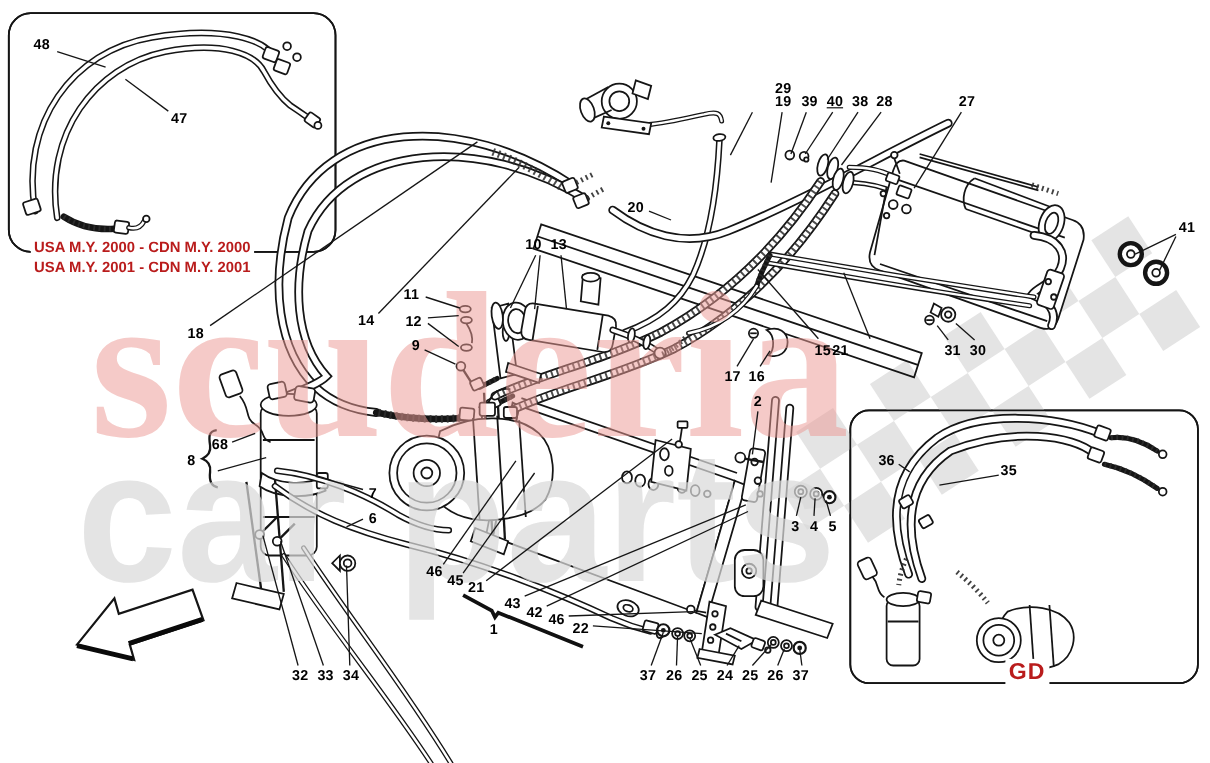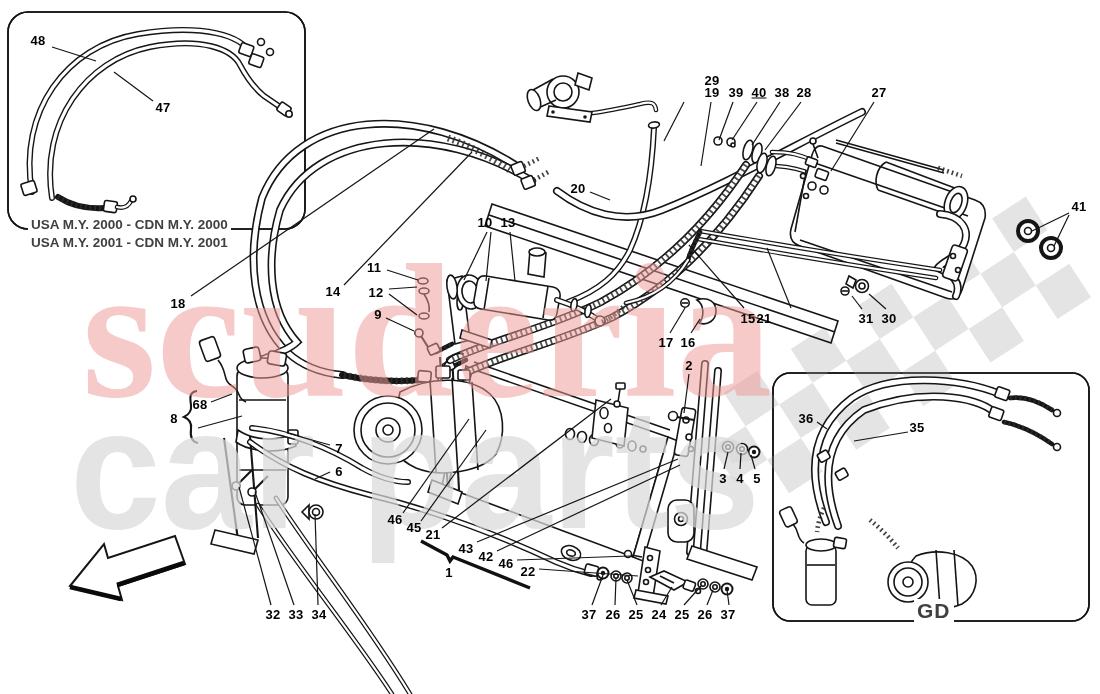--- a/index.html
+++ b/index.html
@@ -14,21 +14,21 @@
   .t8{stroke:#151515;stroke-width:8;fill:none;stroke-linecap:round;}
   .t8i{stroke:#fff;stroke-width:4.8;fill:none;stroke-linecap:round;}
   .t6{stroke:#151515;stroke-width:6;fill:none;stroke-linecap:round;}
   .t6i{stroke:#fff;stroke-width:3.2;fill:none;stroke-linecap:round;}
   .t5{stroke:#151515;stroke-width:4.6;fill:none;stroke-linecap:round;}
   .t5i{stroke:#fff;stroke-width:2.2;fill:none;stroke-linecap:round;}
   .rib{stroke:#2e2e2e;stroke-width:4.6;fill:none;stroke-dasharray:1.7 3.1;opacity:.9;}
   .rib8{stroke:#2e2e2e;stroke-width:7;fill:none;stroke-dasharray:1.8 3.4;opacity:.85;}
   .callout{position:absolute;transform:translate(-50%,-50%);font-weight:bold;
            font-size:13px;color:#000000;white-space:nowrap;letter-spacing:.2px;}
-  .inset-text{position:absolute;font-weight:bold;font-size:13.5px;color:#404040;
+  .inset-text{position:absolute;font-weight:bold;font-size:13.5px;color:#b91c1c;
               background:#fff;padding:0 3px;white-space:nowrap;}
   #usa-line1{left:28px;top:217px;}
   #usa-line2{left:28px;top:235px;}
   #gd-label{left:914px;top:599px;font-size:21px;letter-spacing:1px;}
 </style>
 </head>
 <body>
 
 <div id="stage">
 

